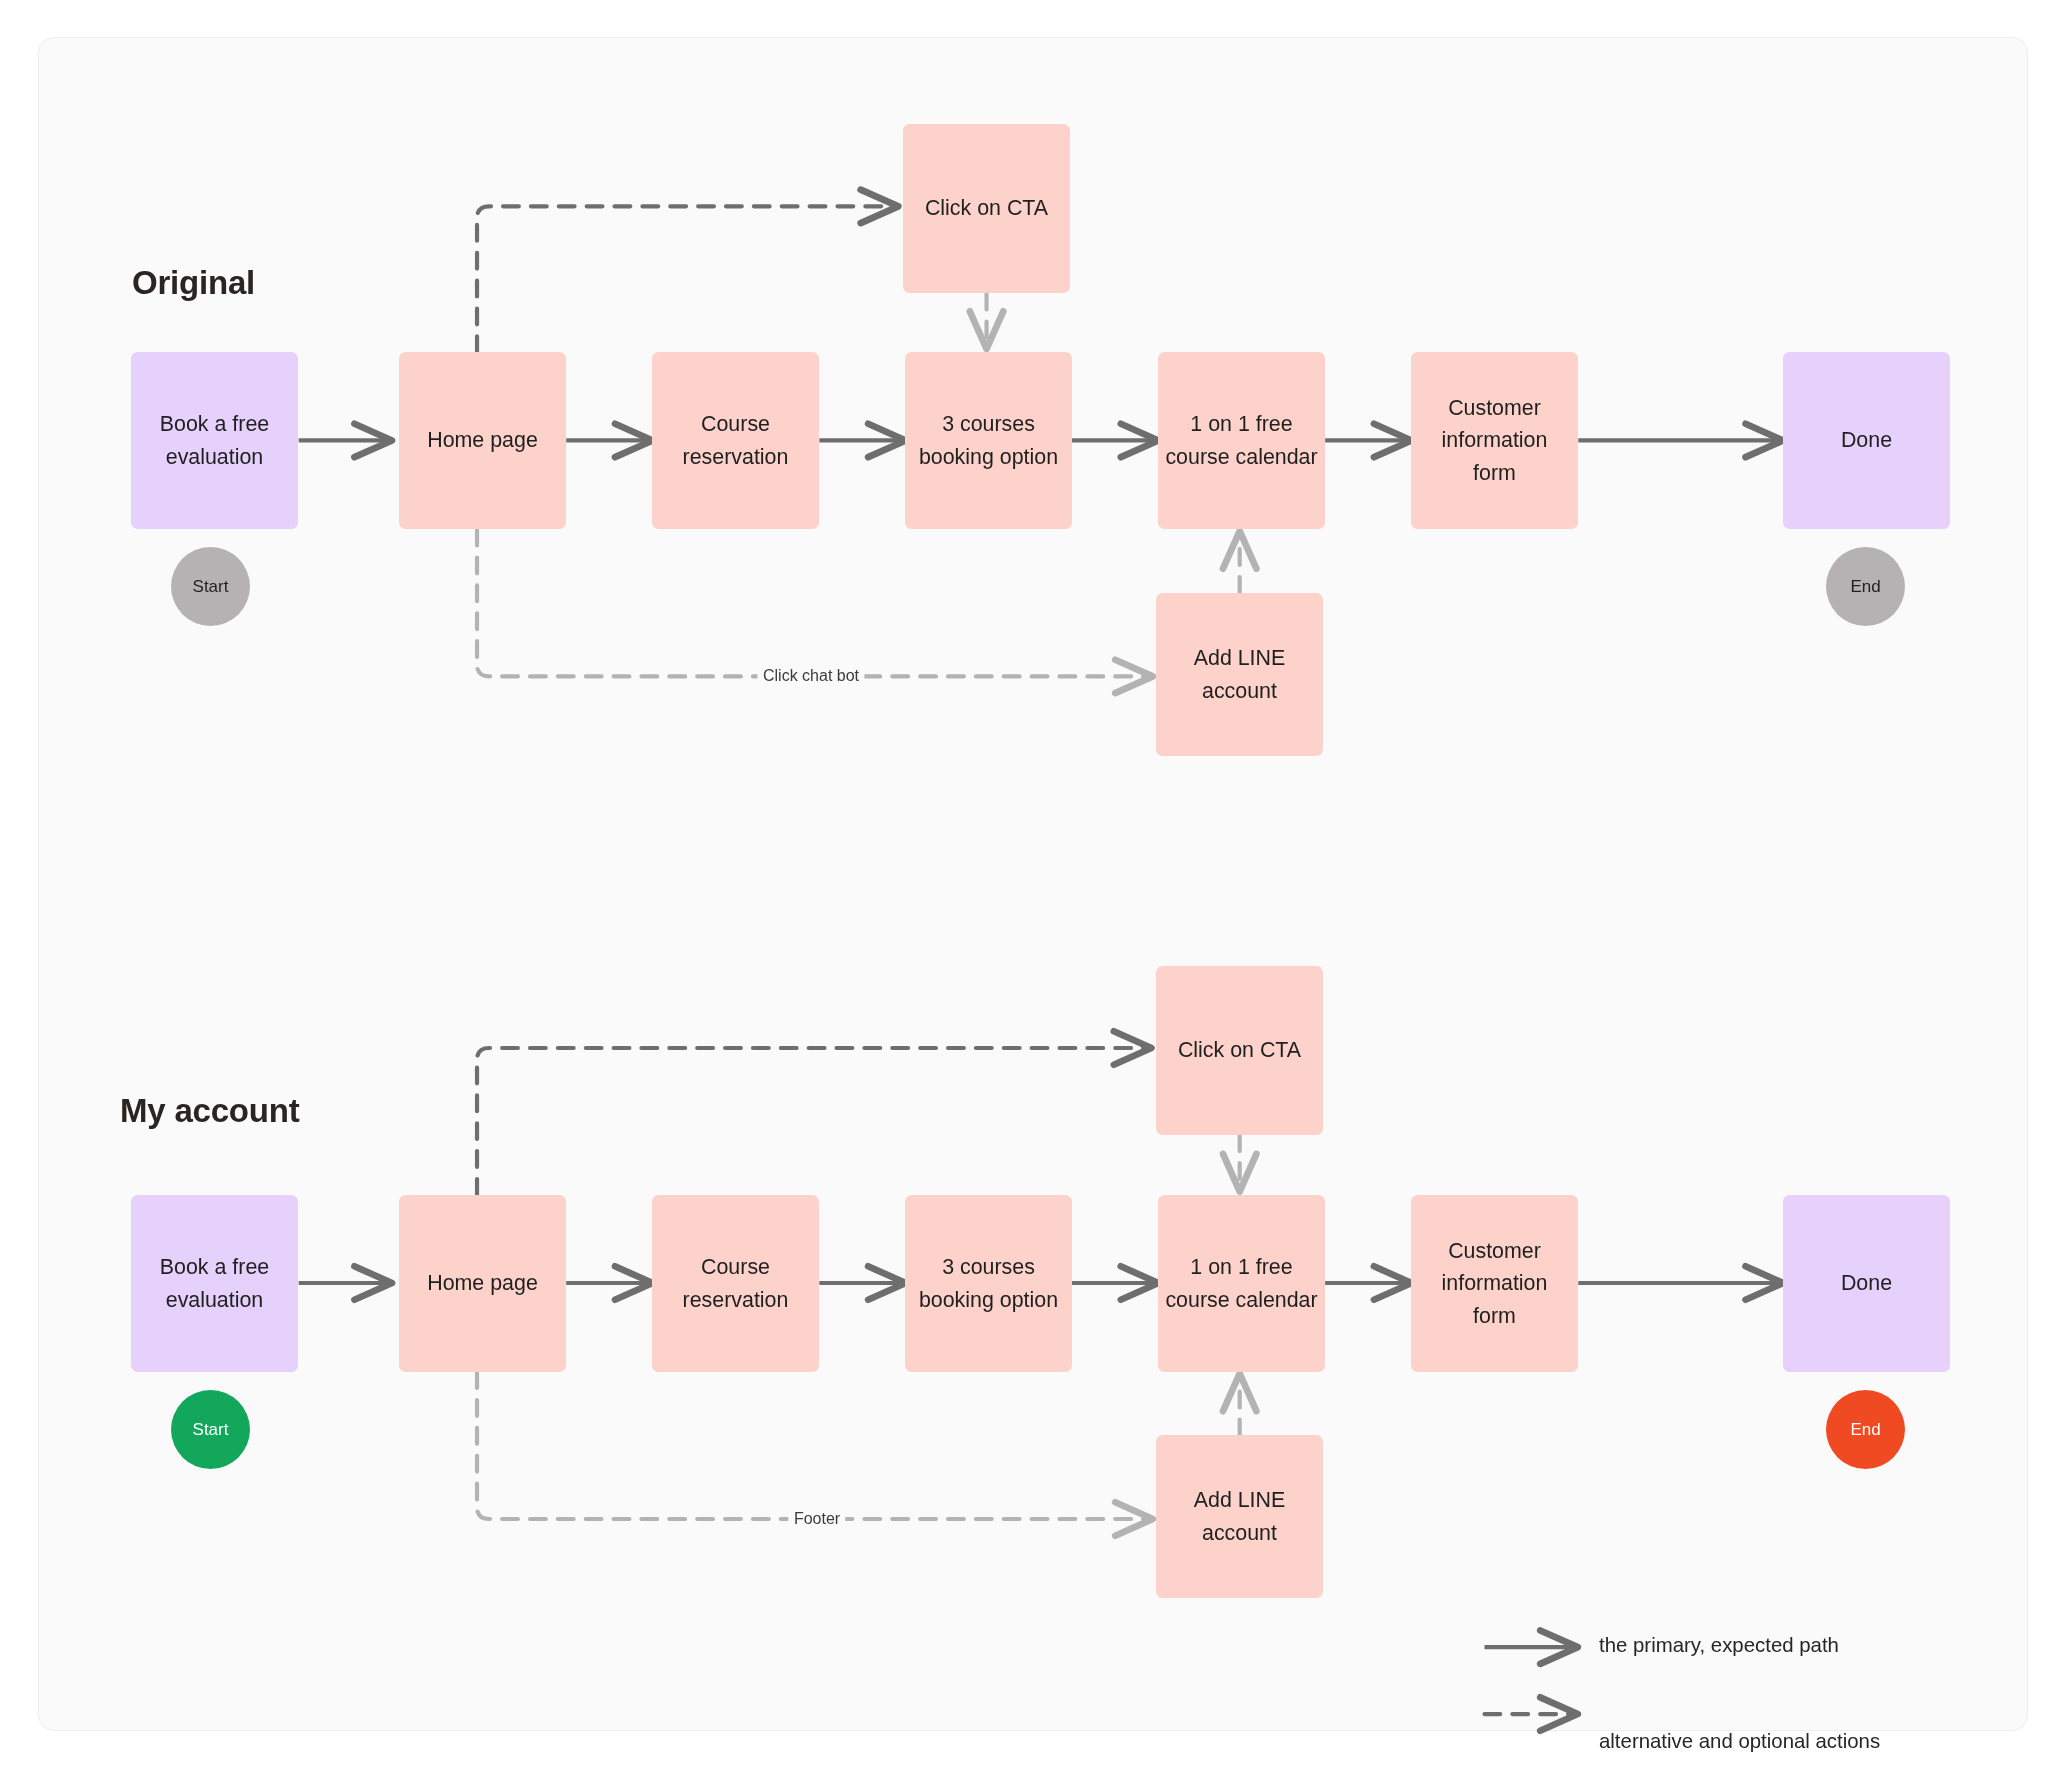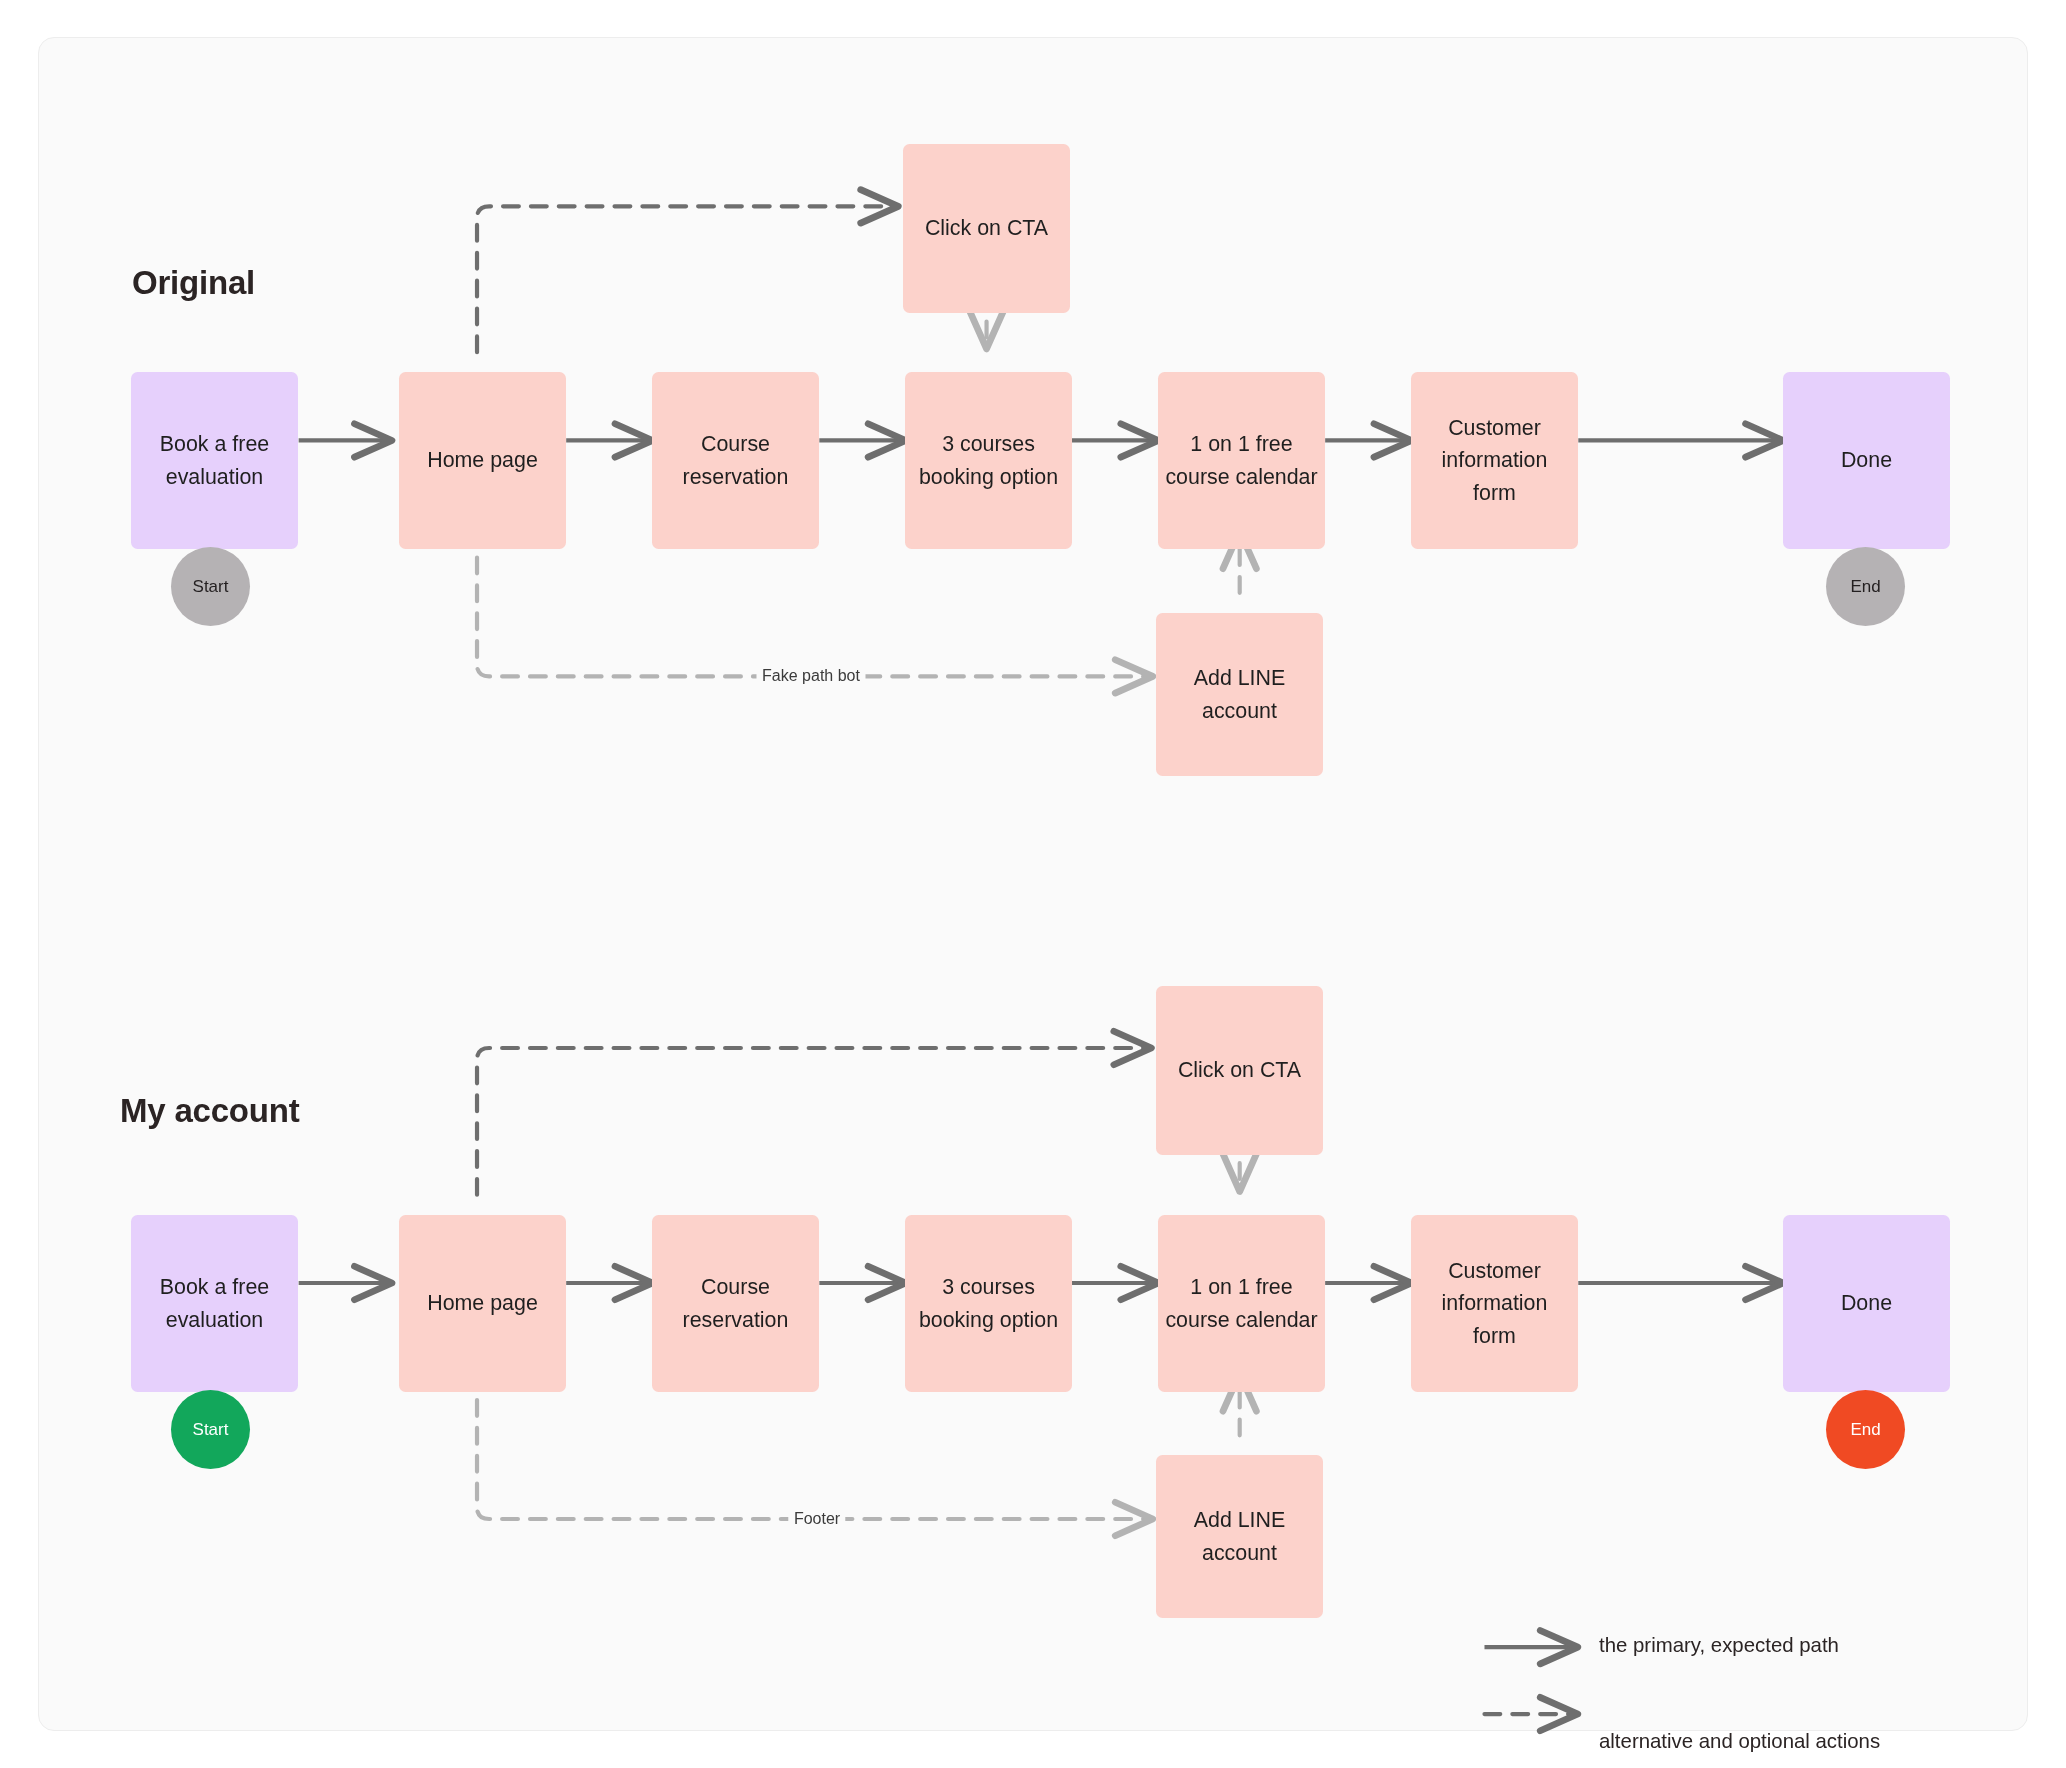--- a/index.html
+++ b/index.html
@@ -5,21 +5,21 @@
   html,body{margin:0;padding:0;background:#ffffff;}
   body{font-family:"Liberation Sans","DejaVu Sans",sans-serif;}
   #root{position:relative;width:2066px;height:1769px;background:#ffffff;overflow:hidden;}
   .card{position:absolute;left:38px;top:37px;width:1990px;height:1694px;
         background:#fafafa;border:1.4px solid #ededed;border-radius:16px;box-sizing:border-box;}
   .stage{position:absolute;left:0;top:0;width:2066px;height:1769px;}
   svg.edges{position:absolute;left:0;top:0;width:2066px;height:1769px;pointer-events:none;}
 
   .node{position:absolute;box-sizing:border-box;border-radius:6.5px;
         display:flex;align-items:center;justify-content:center;text-align:center;
-        font-size:21.4px;line-height:1.52;color:#1f1f1f;padding:4.6px 6.5px;margin-top:20px;}
+        font-size:21.4px;line-height:1.52;color:#1f1f1f;padding:4.6px 6.5px;}
   .node.pink{background:#fcd2cb;}
   .node.purple{background:#e6d0fc;}
 
   .circle{position:absolute;border-radius:50%;display:flex;align-items:center;
           justify-content:center;font-size:17px;}
   .circle.grey{background:#b5b2b4;color:#231f20;}
   .circle.green{background:#12a75b;color:#ffffff;}
   .circle.red{background:#f04a23;color:#ffffff;}
 
   .section-title{position:absolute;font-size:33px;font-weight:bold;color:#2b2424;
@@ -147,21 +147,21 @@
     </div>
 
     <div class="circle grey" style="left:171px;top:547px;width:79px;height:79px;">
       <span>Start</span>
     </div>
 
     <div class="circle grey" style="left:1826px;top:547px;width:79px;height:79px;">
       <span>End</span>
     </div>
 
-    <div class="edge-label" style="left:811px;top:676px;">Fake path bot</div>
+    <div class="edge-label" style="left:811px;top:676px;">Click chat bot</div>
 
     <div class="section-title" style="left:120px;top:1092px;">My account</div>
 
     <div class="node purple" style="left:131px;top:1195px;width:167px;height:177px;">
       <span>Book a free evaluation</span>
     </div>
 
     <div class="node pink" style="left:399px;top:1195px;width:167px;height:177px;">
       <span>Home page</span>
     </div>

